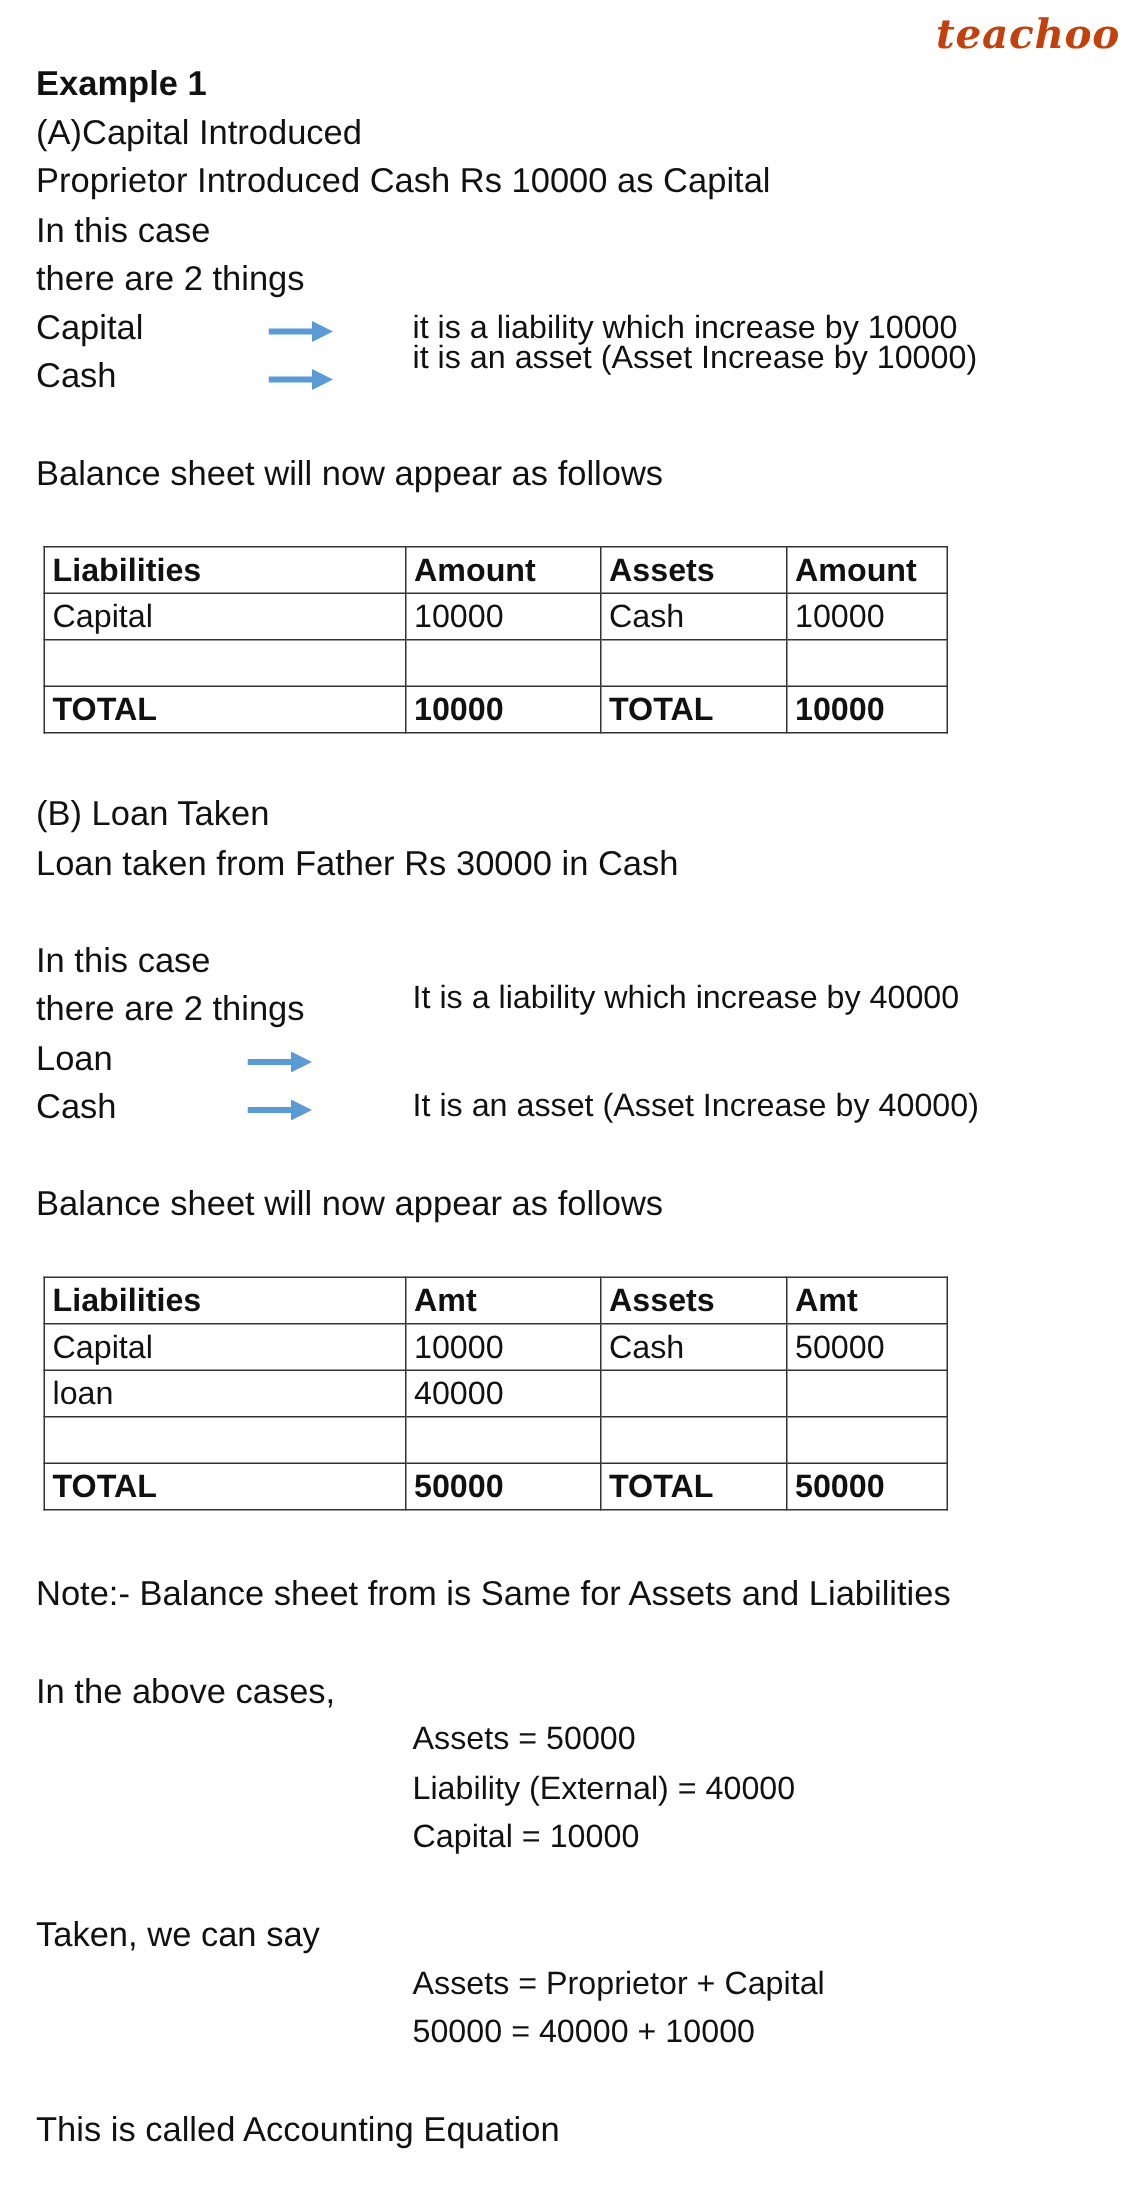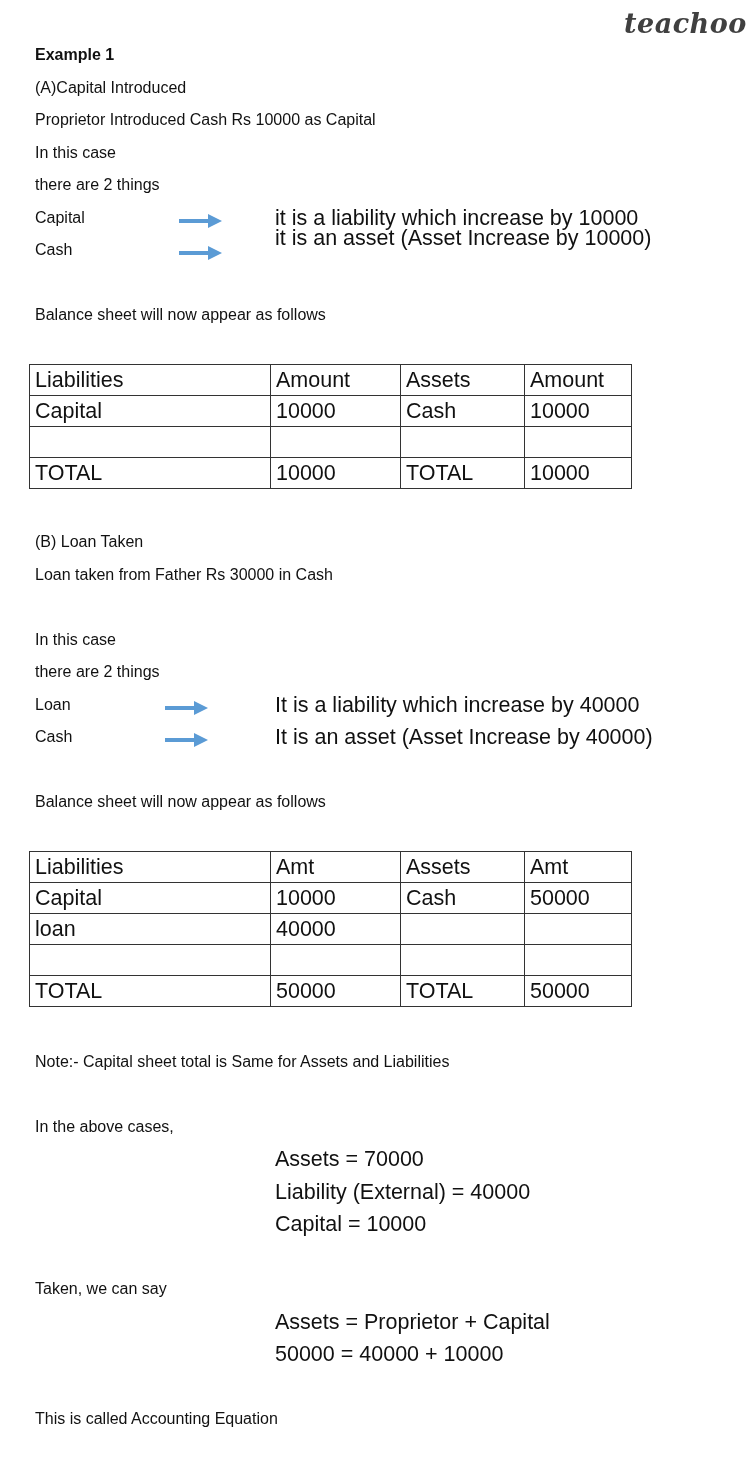--- a/index.html
+++ b/index.html
@@ -1,30 +1,30 @@
 <!DOCTYPE html>
 <html><head>
 <meta charset="utf-8">
 <style>
   html, body { margin:0; padding:0; background:#ffffff; }
   body { width:750px; height:1468px; position:relative; overflow:hidden;
          font-family:"Liberation Sans", sans-serif; color:#111; }
   .logo { position:absolute; left:624px; top:8px; font-family:"DejaVu Serif", serif;
-          font-style:italic; font-weight:bold; font-size:27px; letter-spacing:0.5px; color:#404040; }
-  .line { position:absolute; left:35px; font-size:16px; white-space:nowrap; line-height:26px; }
+          font-style:italic; font-weight:bold; font-size:27px; letter-spacing:0.5px; color:#c2410c; }
+  .line { position:absolute; left:24px; font-size:23px; white-space:nowrap; line-height:26px; }
   .bold { font-weight:bold; }
   .col2 { position:absolute; left:275px; font-size:21.5px; white-space:nowrap; line-height:26px; }
   .arrow { position:absolute; height:14px; }
   table.bs { position:absolute; left:29px; border-collapse:collapse; font-size:21.5px; }
   table.bs td { border:1.5px solid #333; padding:0 0 0 5px; height:30px; vertical-align:middle; white-space:nowrap; }
   table.bs td.c1 { width:235px; }
   table.bs td.c2 { width:124px; }
   table.bs td.c3 { width:118px; }
   table.bs td.c4 { width:101px; }
-  table.bs tr.hdr td, table.bs tr.tot td { font-weight:normal;margin-left:20px; }
+  table.bs tr.hdr td, table.bs tr.tot td { font-weight:bold;margin-left:20px; }
 </style>
 </head>
 <body>
 
 <div class="logo">teachoo</div>
 
 <div class="line bold" style="top:42px">Example 1</div>
 <div class="line" style="top:75px">(A)Capital Introduced</div>
 <div class="line" style="top:107px">Proprietor Introduced  Cash Rs 10000 as Capital</div>
 <div class="line" style="top:140px">In this case</div>
@@ -78,21 +78,21 @@
 <div class="line" style="top:529px">(B) Loan Taken</div>
 <div class="line" style="top:562px">Loan taken from Father Rs 30000 in Cash</div>
 <div class="line" style="top:627px">In this case</div>
 <div class="line" style="top:659px">there are 2 things</div>
 
 <div class="line" style="top:692px">Loan</div>
 <svg class="arrow" style="left:165px;top:701px" width="44" height="14">
     <rect x="0" y="5" width="30" height="4" fill="#5b9bd5"></rect>
     <polygon points="29,0 43,7 29,14" fill="#5b9bd5"></polygon>
   </svg>
-<div class="col2" style="top:692px">It is a liability which increase by 40000</div>
+<div class="col2" style="top:652px">It is a liability which increase by 40000</div>
 
 <div class="line" style="top:724px">Cash</div>
 <svg class="arrow" style="left:165px;top:733px" width="44" height="14">
     <rect x="0" y="5" width="30" height="4" fill="#5b9bd5"></rect>
     <polygon points="29,0 43,7 29,14" fill="#5b9bd5"></polygon>
   </svg>
 <div class="col2" style="top:724px">It is an asset (Asset Increase by 40000)</div>
 
 <div class="line" style="top:789px">Balance sheet will now appear as follows</div>
 
@@ -124,23 +124,23 @@
   </tr>
   <tr class="tot">
     <td class="c1">TOTAL</td>
     <td class="c2">50000</td>
     <td class="c3">TOTAL</td>
     <td class="c4">50000</td>
   </tr>
 </tbody>
   </table>
 
-<div class="line" style="top:1049px">Note:- Capital sheet total is Same for Assets and Liabilities</div>
+<div class="line" style="top:1049px">Note:- Balance sheet from is Same for Assets and Liabilities</div>
 <div class="line" style="top:1114px">In the above cases,</div>
-<div class="col2" style="top:1146px">Assets = 70000</div>
+<div class="col2" style="top:1146px">Assets = 50000</div>
 <div class="col2" style="top:1179px">Liability (External) = 40000</div>
 <div class="col2" style="top:1211px">Capital = 10000</div>
 
 <div class="line" style="top:1276px">Taken, we can say</div>
 <div class="col2" style="top:1309px">Assets = Proprietor + Capital</div>
 <div class="col2" style="top:1341px">50000 = 40000 + 10000</div>
 
 <div class="line" style="top:1406px">This is called Accounting Equation</div>
 
 </body></html>

